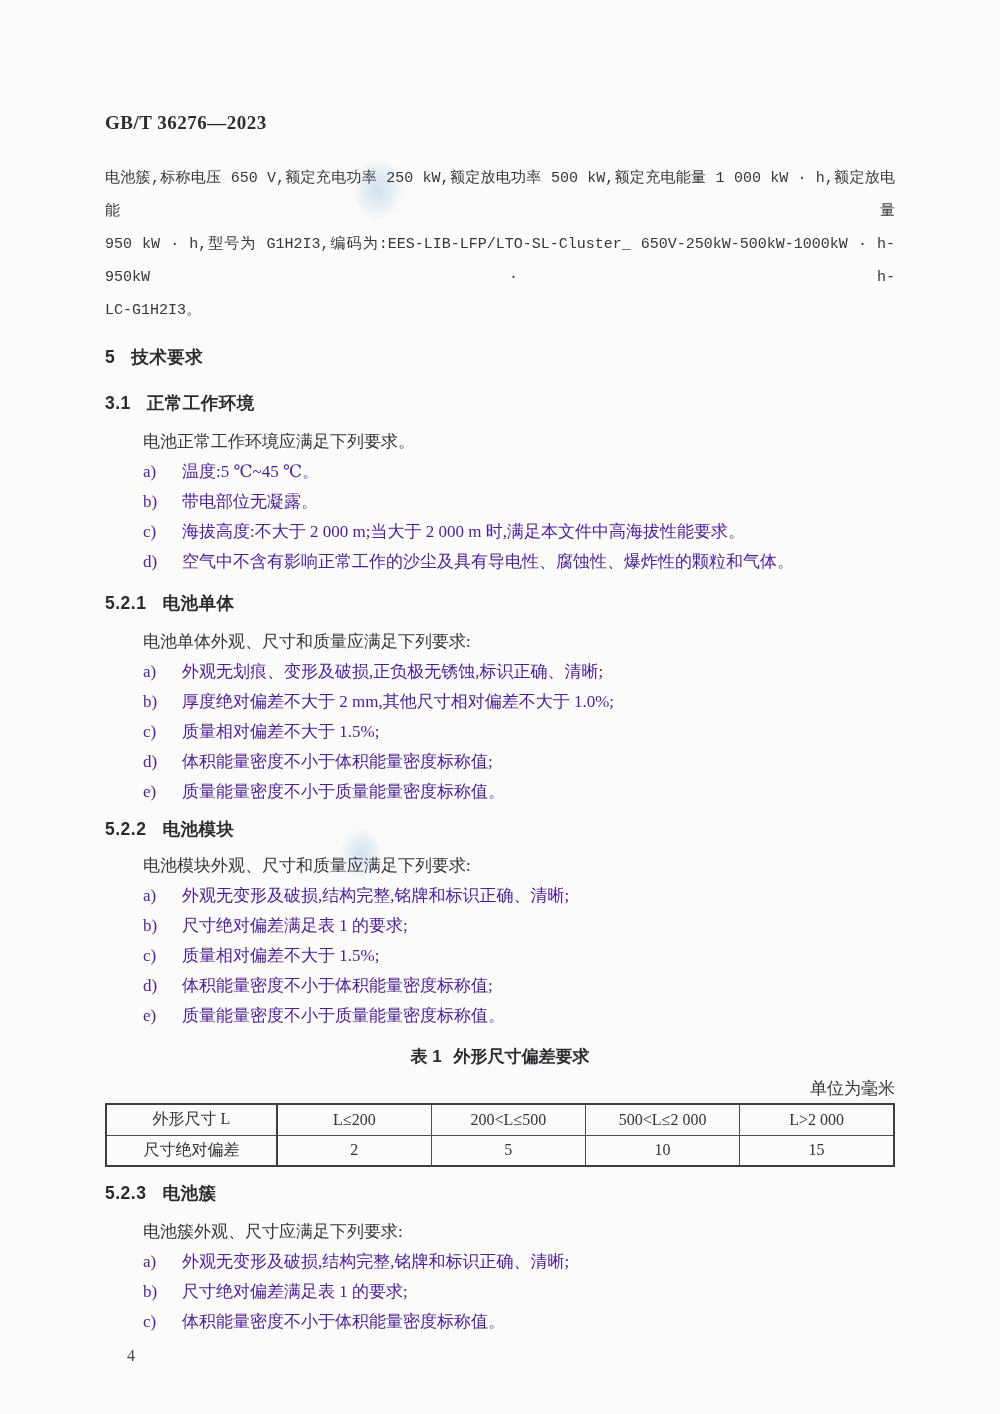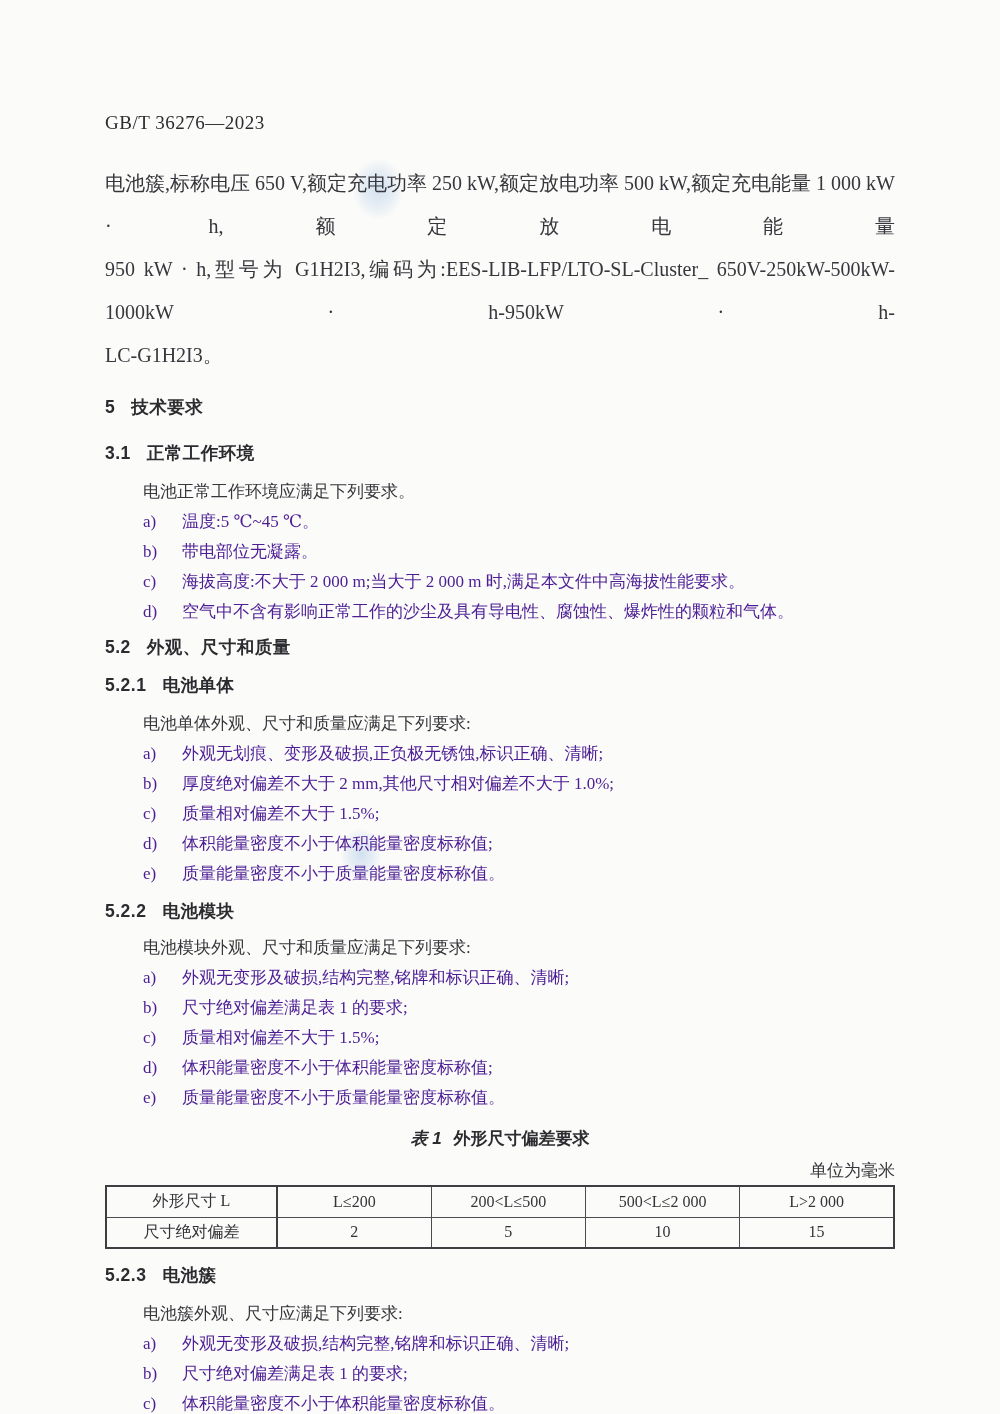--- a/index.html
+++ b/index.html
@@ -14,29 +14,29 @@
     font-family: "Liberation Serif", "DejaVu Serif", serif;
     color: #39393f;
   }
   .content {
     position: relative;
     padding: 112px 105px 0 105px;
   }
   
   .doc-header {
     font-family: "Liberation Serif", "DejaVu Serif", serif;
-    font-weight: normal;
+    font-weight: bold;
     font-size: 19px;
     letter-spacing: 0.5px;
     color: #2c2c31;
     height: 22px;
     line-height: 22px;
   }
   
-  .lead { margin-top: 28px; font-size: 20px; line-height: 43px; color: #36363c; }
+  .lead { margin-top: 28px; font-size: 15px; line-height: 33px; color: #36363c; font-family: Liberation Mono, monospace; }
   .lead .line { text-align: justify; }
   .lead .line.fill { text-align-last: justify; }
   
   .h1, .h2, .h3 {
     font-family: "Liberation Sans", "DejaVu Sans", sans-serif;
     font-weight: 600;
     color: #2b2b30;
     font-size: 17.5px;
     line-height: 24px;
     letter-spacing: 0.5px;
@@ -59,21 +59,21 @@
   
   .tbl-caption {
     margin-top: 14px;
     text-align: center;
     font-family: "Liberation Sans", "DejaVu Sans", sans-serif;
     font-weight: 600;
     font-size: 17px;
     line-height: 24px;
     color: #2b2b30;
   }
-  .tbl-caption .cap-label { margin-right: 12px; font-style: italic; }
+  .tbl-caption .cap-label { margin-right: 12px; }
   .unit-note {
     margin-top: 10px;
     text-align: right;
     font-size: 17px;
     line-height: 20px;
     color: #36363c;
   }
   table.t1 {
     margin-top: 4px;
     width: 100%;
@@ -141,23 +141,20 @@
 
     <div class="intro">电池正常工作环境应满足下列要求。</div>
 
     <div class="list">
       <div class="li"><span class="lbl">a)</span><span>温度:5 ℃~45 ℃。</span></div>
       <div class="li"><span class="lbl">b)</span><span>带电部位无凝露。</span></div>
       <div class="li"><span class="lbl">c)</span><span>海拔高度:不大于 2 000 m;当大于 2 000 m 时,满足本文件中高海拔性能要求。</span></div>
       <div class="li"><span class="lbl">d)</span><span>空气中不含有影响正常工作的沙尘及具有导电性、腐蚀性、爆炸性的颗粒和气体。</span></div>
     </div>
 
-    <div class="h2" style="margin-top:8px">
-      <span class="hnum">5.2</span><span>外观、尺寸和质量</span>
-    </div>
 
     <div class="h3">
       <span class="hnum">5.2.1</span><span>电池单体</span>
     </div>
 
     <div class="intro">电池单体外观、尺寸和质量应满足下列要求:</div>
 
     <div class="list">
       <div class="li"><span class="lbl">a)</span><span>外观无划痕、变形及破损,正负极无锈蚀,标识正确、清晰;</span></div>
       <div class="li"><span class="lbl">b)</span><span>厚度绝对偏差不大于 2 mm,其他尺寸相对偏差不大于 1.0%;</span></div>

